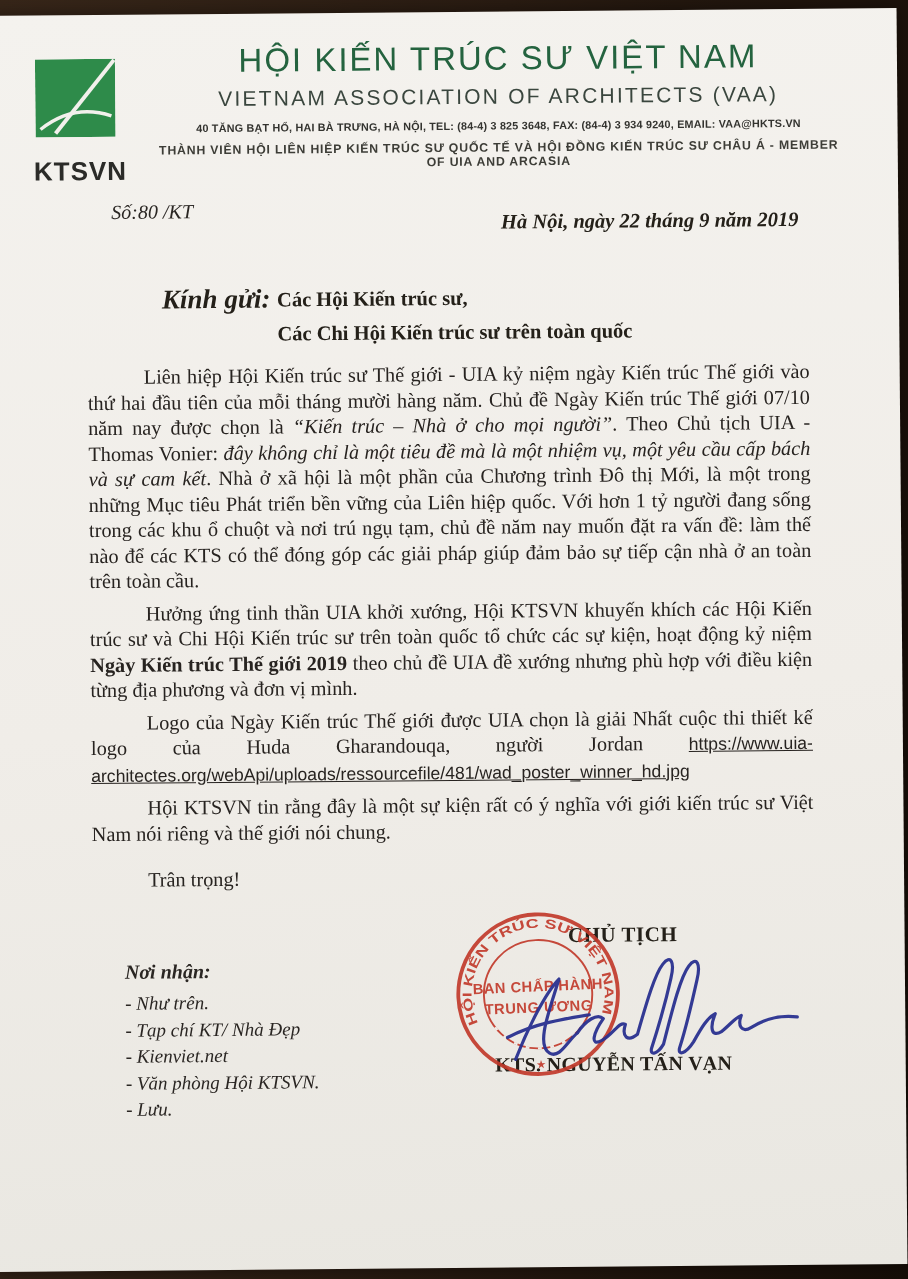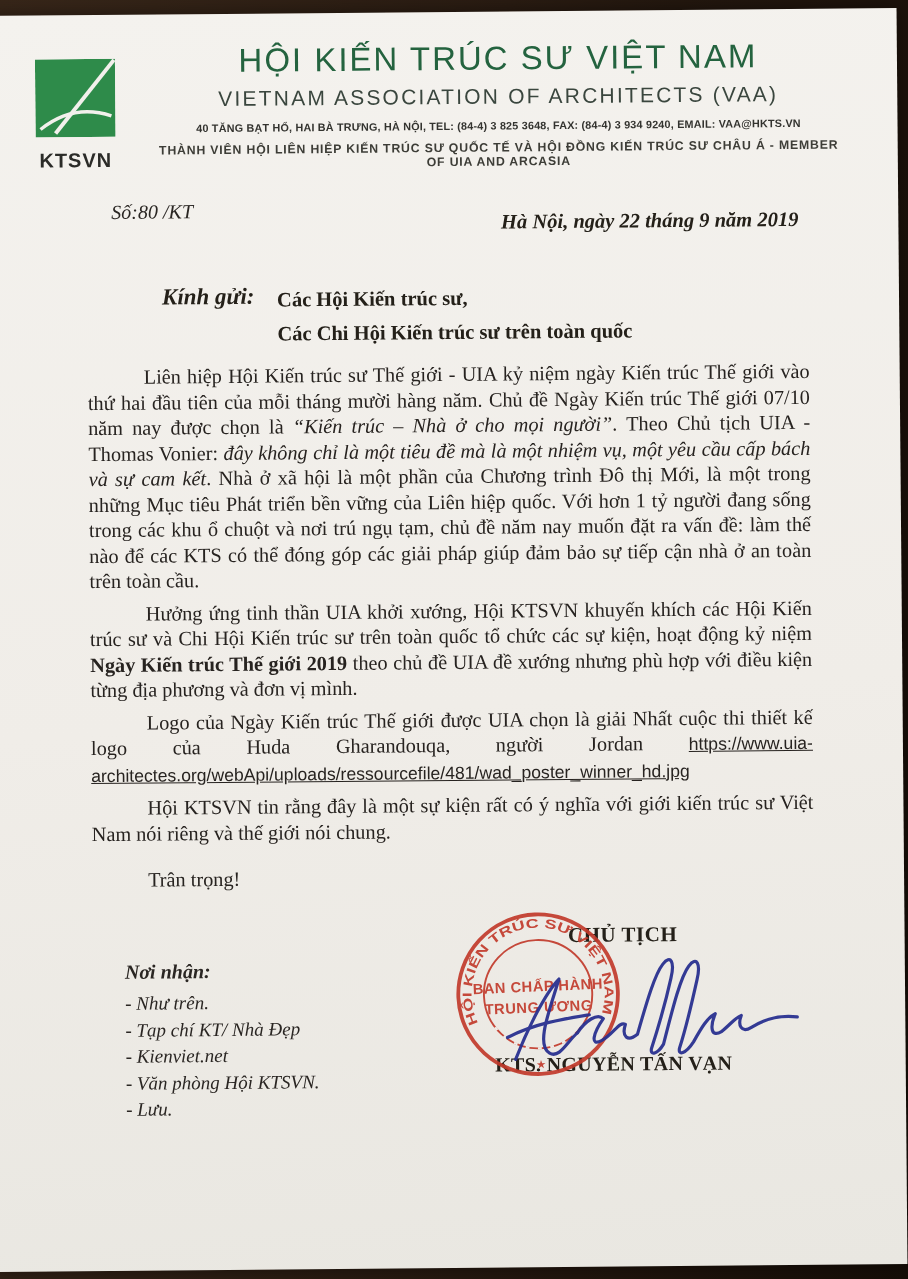--- a/index.html
+++ b/index.html
@@ -6,37 +6,37 @@
   body{width:908px;height:1279px;overflow:hidden;background:#17100a;}
   .canvas{position:relative;width:908px;height:1279px;
     background:linear-gradient(100deg,#372619 0%,#2a1c12 45%,#150d07 100%);}
   .paper{position:absolute;left:-10px;top:12px;width:912px;height:1256px;
     background:linear-gradient(176deg,#f4f2ee 0%,#f0ede8 55%,#e9e7e1 100%);
     transform:rotate(-0.5deg);transform-origin:center center;
     box-shadow:0 0 18px rgba(0,0,0,.45);}
   
   .logo{position:absolute;left:48px;top:44px;width:84px;text-align:center;}
   .logo svg{display:block;margin:0 auto;}
-  .logo-label{margin-top:12px;font-family:"Liberation Sans",sans-serif;font-weight:bold;
-    font-size:20px;letter-spacing:1px;color:#2b2b28;}
+  .logo-label{margin-top:19px;font-family:"Liberation Sans",sans-serif;font-weight:bold;
+    font-size:26px;letter-spacing:1px;color:#2b2b28;}
   .header-text{position:absolute;left:168px;top:28px;width:690px;text-align:center;
     font-family:"Liberation Sans",sans-serif;}
   .title{font-size:33px;letter-spacing:2px;color:#24633f;font-weight:500;}
   .subtitle{font-size:21px;letter-spacing:2.2px;color:#3a463e;margin-top:7px;font-weight:500;}
   .address{font-size:10.8px;letter-spacing:.2px;color:#33332f;margin-top:11px;font-weight:bold;}
   .membership{font-size:12.3px;letter-spacing:.8px;color:#3d3d37;margin-top:9px;font-weight:bold;}
   
   .ref{position:absolute;left:125px;top:186px;font-family:"Liberation Serif",serif;
     font-style:italic;font-size:20px;color:#2a2623;}
   .ref .ref-val{}
   .date{position:absolute;right:100px;top:199px;font-family:"Liberation Serif",serif;
     font-style:italic;font-weight:bold;font-size:20.5px;color:#242019;}
   
   .sal-label{position:absolute;left:175px;top:270px;font-family:"Liberation Serif",serif;
-    font-weight:bold;font-style:italic;font-size:23px;color:#242019;}
+    font-weight:bold;font-style:italic;font-size:27px;color:#242019;}
   .sal-lines{position:absolute;left:290px;top:269px;font-family:"Liberation Serif",serif;
     font-weight:bold;font-size:20.5px;line-height:34px;color:#242019;}
   
   .body-text{position:absolute;left:100px;top:350px;width:722px;
     font-family:"Liberation Serif",serif;font-size:20.3px;line-height:25.5px;
     color:#272320;text-align:justify;}
   .body-text p{margin:0 0 7px 0;text-indent:56px;}
   .i{font-style:italic;}
   .b{font-weight:bold;}
   .link{font-family:"Liberation Sans",sans-serif;font-size:17.6px;

